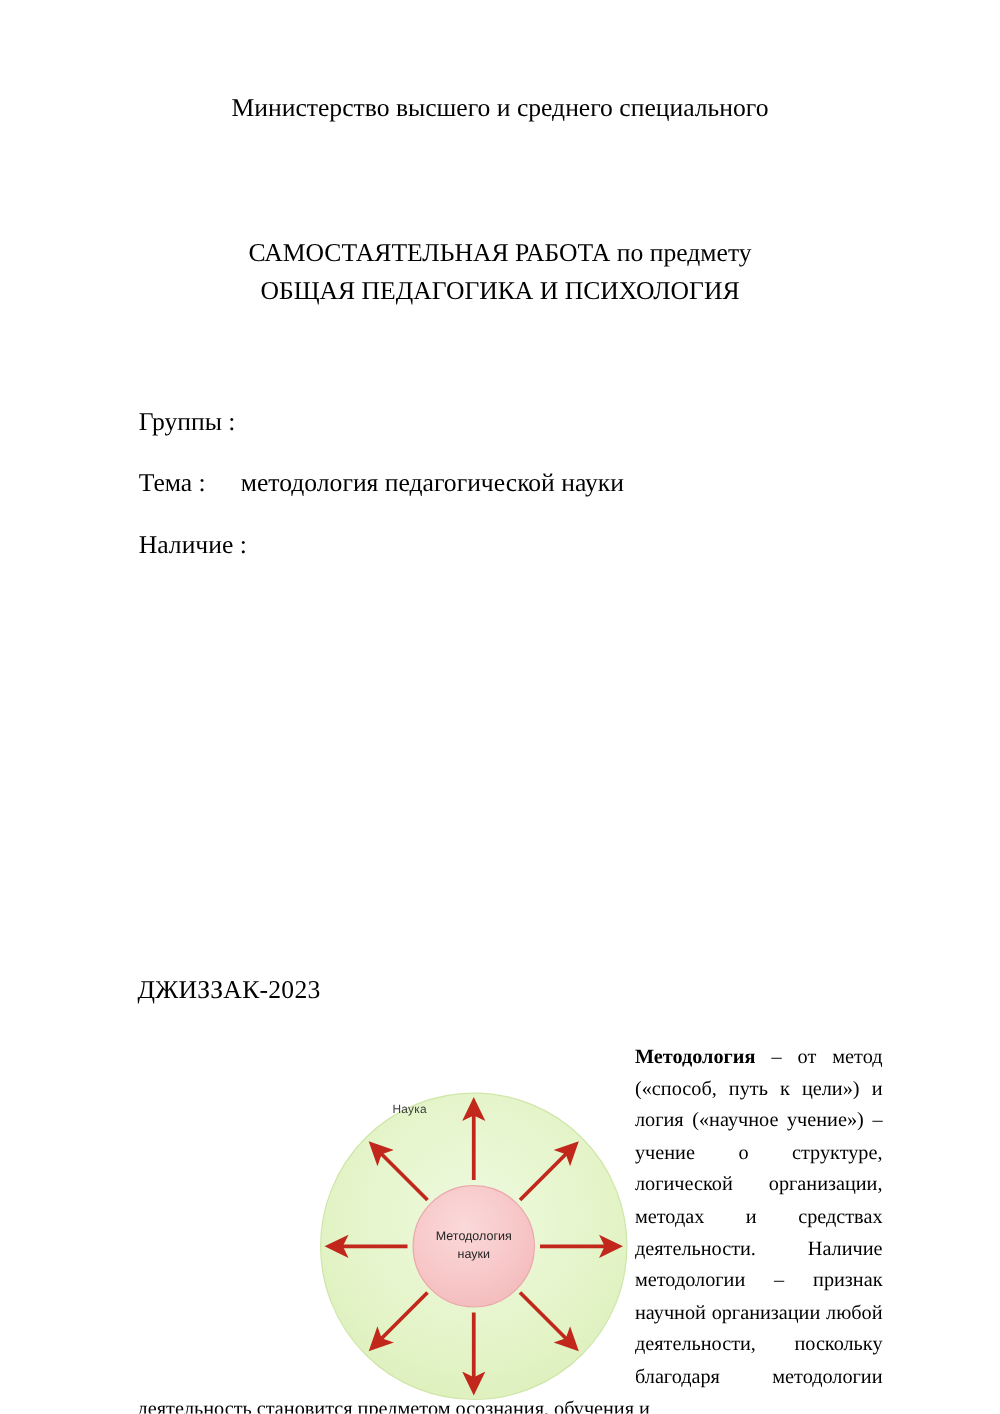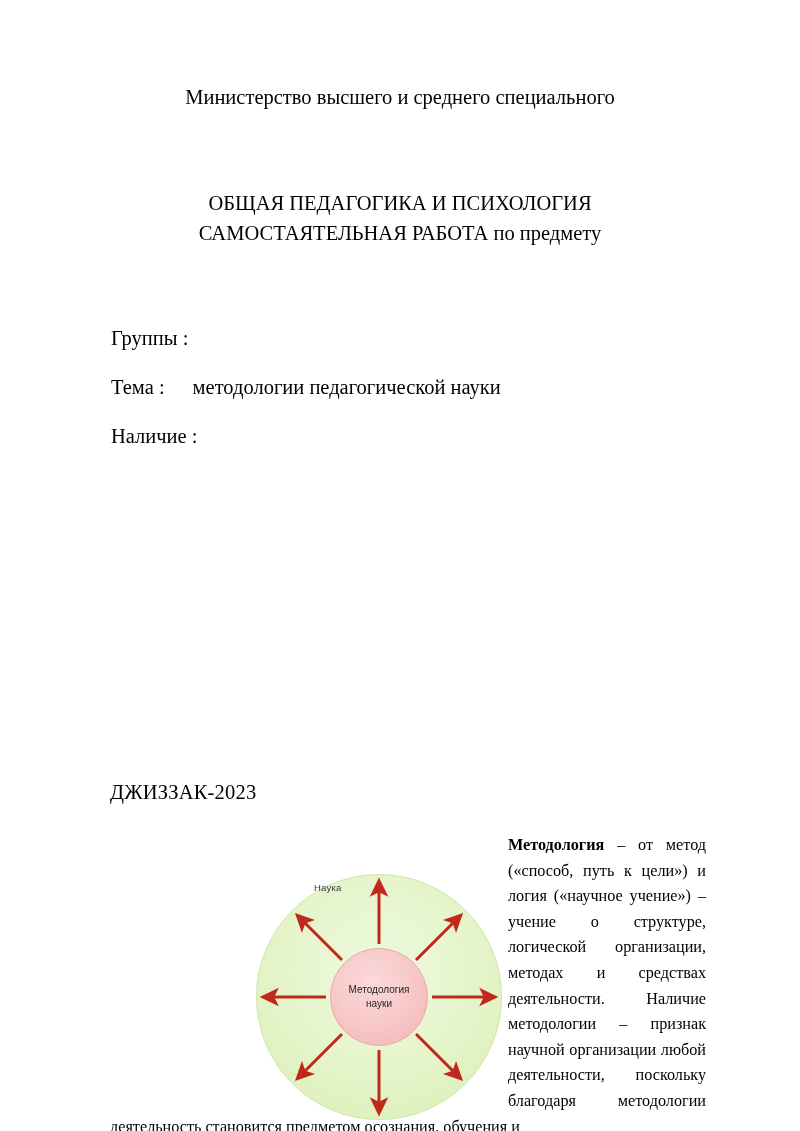--- a/index.html
+++ b/index.html
@@ -23,21 +23,20 @@
 
   
   .org-block {
     position: absolute;
     left: 110px;
     top: 72px;
     width: 580px;
     text-align: center;
     font-size: 20.5px;
     line-height: 30px;
-    margin-top: 10px;
   }
   .org-line { display: block; white-space: nowrap; }
   .org-line.second { white-space: normal; }
 
   .work-block {
     position: absolute;
     left: 110px;
     top: 188px;
     width: 580px;
     text-align: center;
@@ -164,30 +163,30 @@
 </head>
 <body>
 
 <div class="page">
 
   <div class="org-block">
     <span class="org-line">Министерство высшего и среднего специального</span>
   </div>
 
   <div class="work-block">
+    <span class="work-line">САМОСТАЯТЕЛЬНАЯ РАБОТА по предмету</span>
     <span class="work-line">ОБЩАЯ ПЕДАГОГИКА И ПСИХОЛОГИЯ</span>
-    <span class="work-line">САМОСТАЯТЕЛЬНАЯ РАБОТА по предмету</span>
   </div>
 
   <div class="fields">
     <div class="field-row">
       <span class="field-label">Группы :</span><span class="field-value"></span>
     </div>
     <div class="field-row">
-      <span class="field-label">Тема :</span><span class="field-value">методологии педагогической науки</span>
+      <span class="field-label">Тема :</span><span class="field-value">методология педагогической науки</span>
     </div>
     <div class="field-row">
       <span class="field-label">Наличие :</span><span class="field-value"></span>
     </div>
   </div>
 
   <div class="city-year">ДЖИЗЗАК-2023</div>
 
   <div class="body-text">
     <span class="figure-shim"></span><span class="lead">Методология</span><span> – от метод («способ, путь к цели») и логия («научное учение») – учение о структуре, логической организации, методах и средствах деятельности. Наличие методологии – признак научной организации любой деятельности, поскольку благодаря методологии деятельность становится предметом осознания, обучения и</span>

